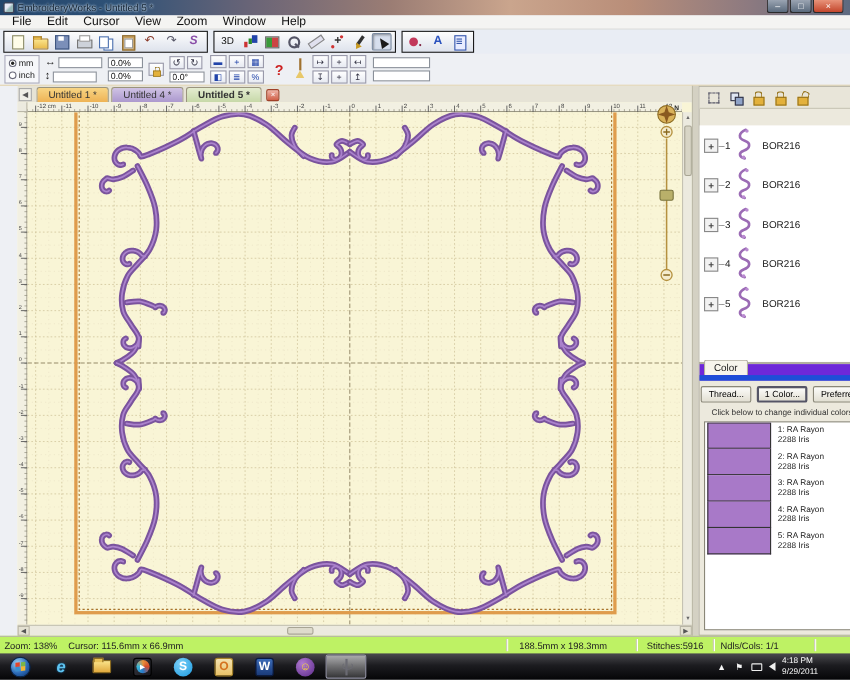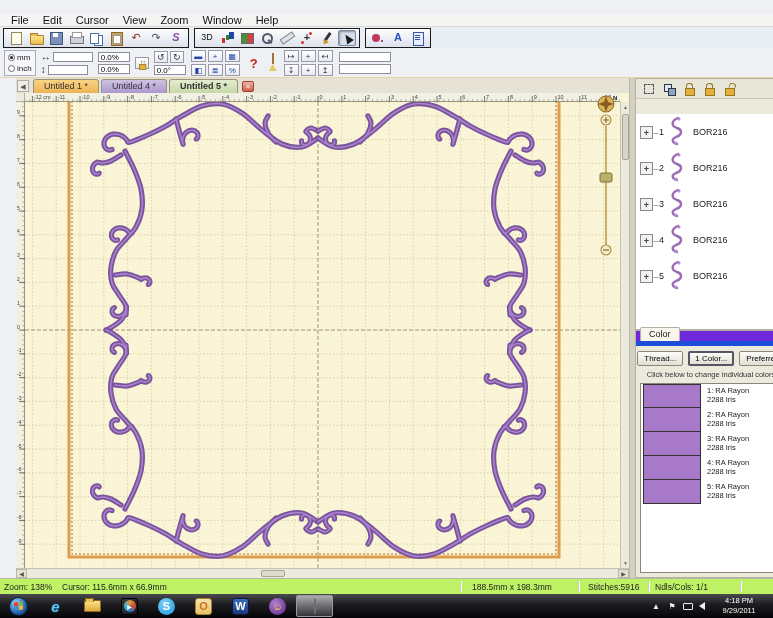--- a/index.html
+++ b/index.html
@@ -184,27 +184,36 @@
   .outlook{background:linear-gradient(#f4e2b0,#e8c268);border:1px solid #a8852a;color:#d4731f;font-size:11px}
   .word{background:linear-gradient(#3a6ab8,#1a3a78);border:1px solid #0a1a40;color:#fff;font-size:11px}
   .yahoo{background:radial-gradient(circle at 35% 30%,#b07ad0,#5c2a8a);border-radius:50%;color:#f4d442;font-size:10px}
   .needle{width:15px;height:17px;position:relative}
   .needle::before{content:"";position:absolute;left:7px;top:1px;width:1.5px;height:15px;background:#6a6a72}
   .needle::after{content:"";position:absolute;left:4px;top:4px;width:8px;height:5px;border:1.5px solid #6a6a72;border-radius:50%;border-top-color:transparent}
   .tray{margin-left:auto;display:flex;align-items:center;color:#eee}
   .trayic{width:16px;text-align:center;font-size:8px;color:#f4f4f4}
   .monitor{width:10px;height:7px;border:1px solid #eee;border-radius:1px;margin:0 3px}
   .speaker{width:0;height:0;border-top:4px solid transparent;border-bottom:4px solid transparent;border-right:6px solid #eee;margin:0 6px 0 3px}
-  .clock{width:56px;text-align:center;font-size:7.5px;color:#fff;line-height:1.3;margin-right:6px}
+  .clock{width:56px;font-size:7.5px;color:#fff;line-height:1.3;margin-right:6px}
 </style>
 </head>
 <body>
 
 <div id="app">
 
+  <div class="titlebar">
+    <span class="appicon"></span>
+    <span class="title">EmbroideryWorks - Untitled 5 *</span>
+    <div class="winbtns">
+      <span class="wb">–</span>
+      <span class="wb">□</span>
+      <span class="wb close">×</span>
+    </div>
+  </div>
 
   <div class="menubar" id="menubar">
       <span class="menu-item">File</span>
       <span class="menu-item">Edit</span>
       <span class="menu-item">Cursor</span>
       <span class="menu-item">View</span>
       <span class="menu-item">Zoom</span>
       <span class="menu-item">Window</span>
       <span class="menu-item">Help</span>
     </div>

